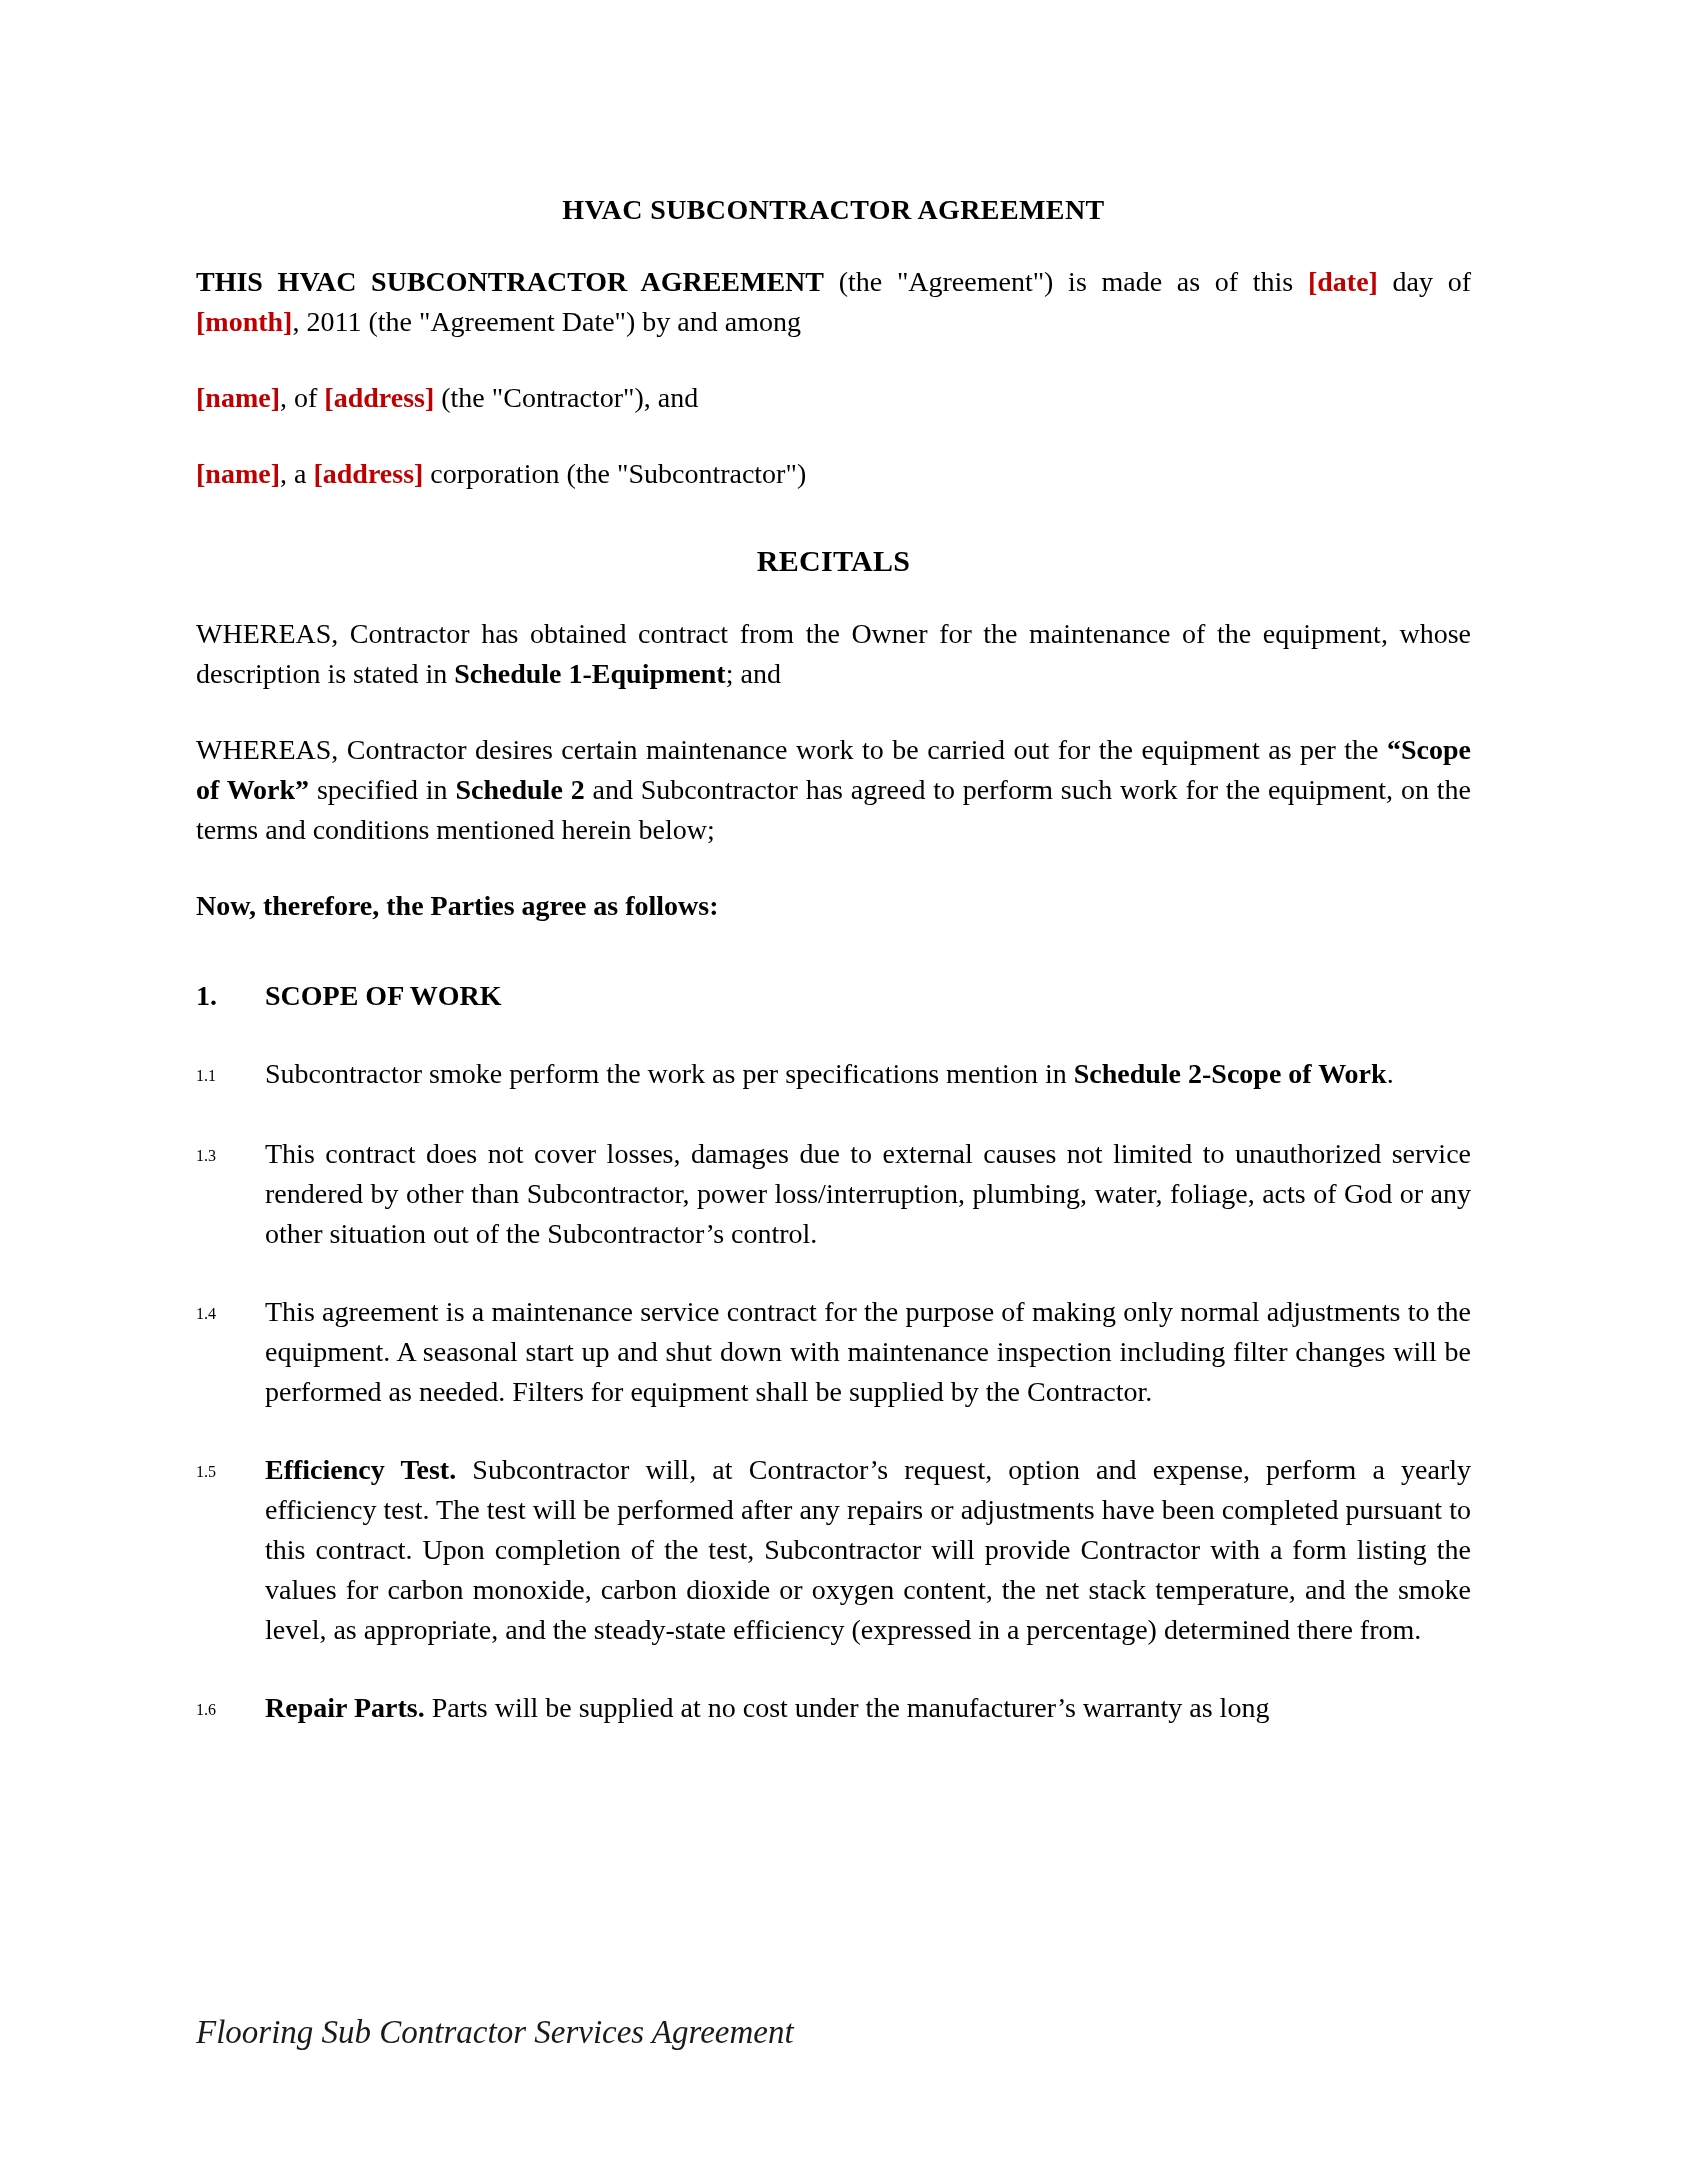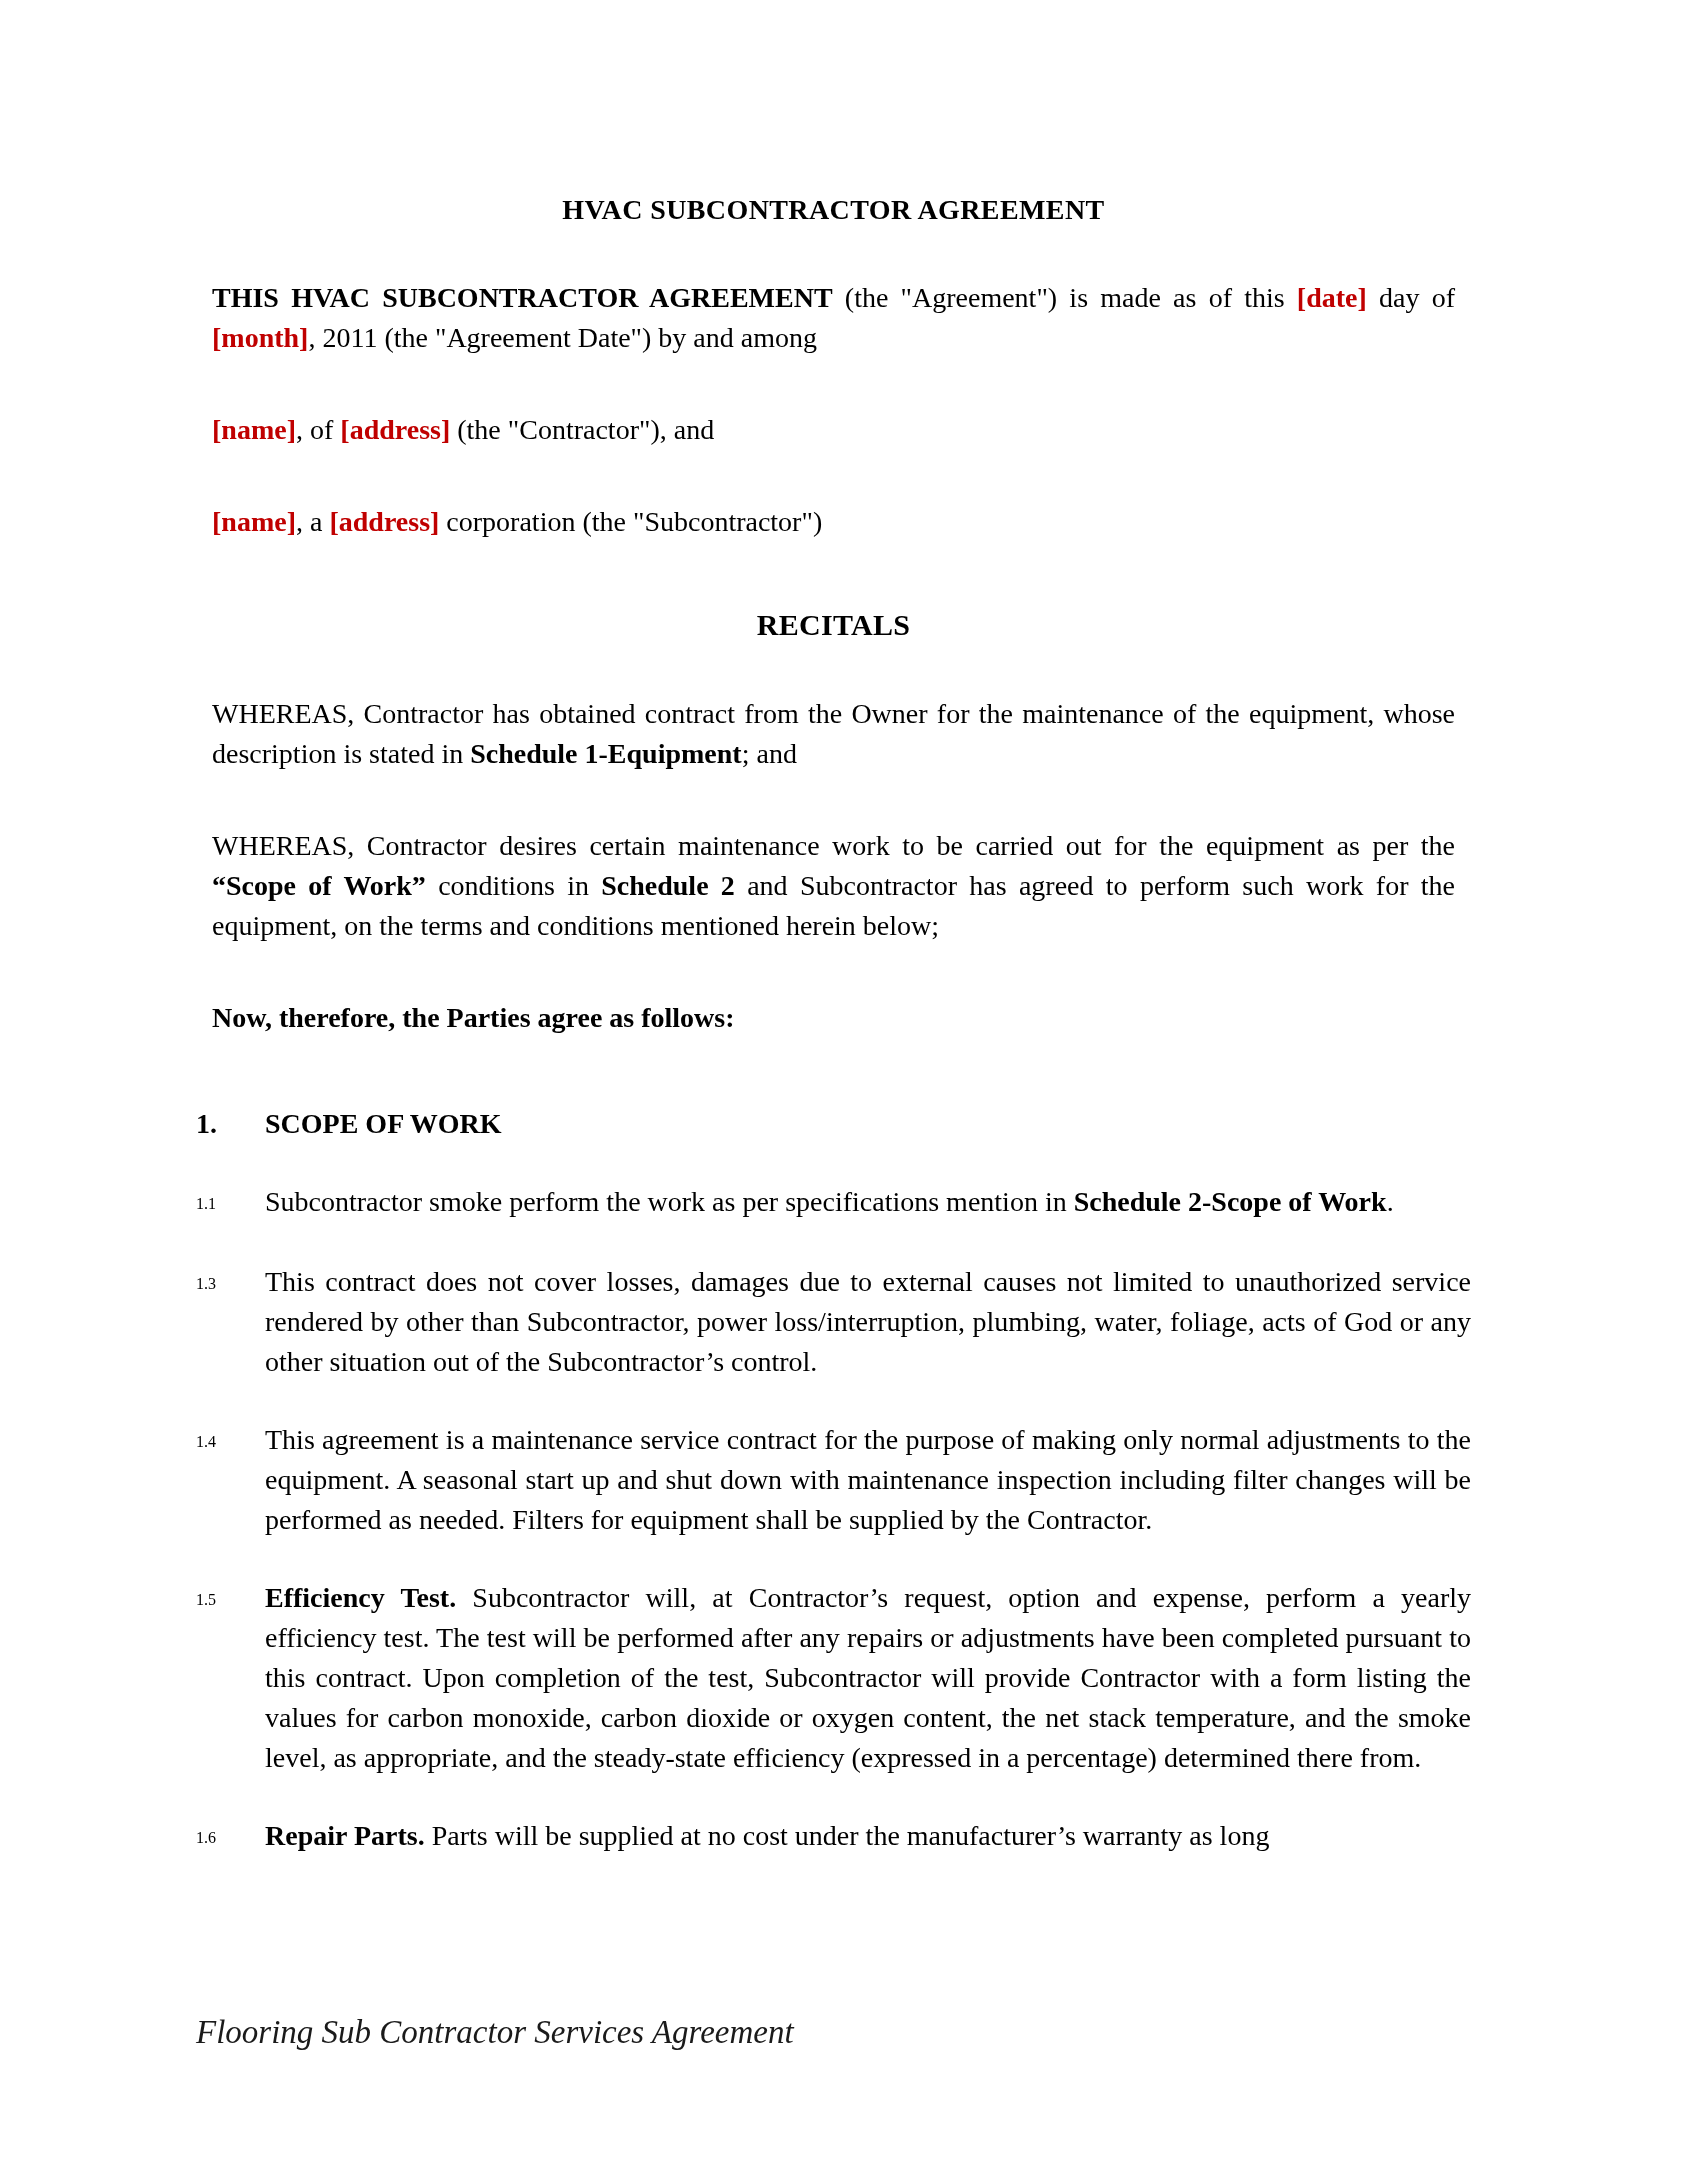--- a/index.html
+++ b/index.html
@@ -46,21 +46,21 @@
     font-size: 30px;
     letter-spacing: 0.3px;
     margin: 0;
     padding-top: 50px;
   }
   p.para {
     text-align: justify;
     text-justify: inter-word;
     font-size: 28px;
     line-height: 40px;
-    margin: 16px;
+    margin: 0;
     padding-top: 36px;
   }
   .red {
     color: #C00000;
     font-weight: bold;
   }
   .bold {
     font-weight: bold;
   }
   .lead-bold {
@@ -122,21 +122,21 @@
     <p class="para"><span class="lead-bold">THIS HVAC SUBCONTRACTOR AGREEMENT</span><span> (the "Agreement") is made as of this </span><span class="red">[date]</span><span> day of </span><span class="red">[month]</span><span>, 2011 (the "Agreement Date") by and among</span></p>
 
     <p class="para"><span class="red">[name]</span><span>, of </span><span class="red">[address]</span><span> (the "Contractor"), and</span></p>
 
     <p class="para"><span class="red">[name]</span><span>, a </span><span class="red">[address]</span><span> corporation (the "Subcontractor")</span></p>
 
     <h2 class="section-title">RECITALS</h2>
 
     <p class="para"><span>WHEREAS, Contractor has obtained contract from the Owner for the maintenance of the equipment, whose description is stated in </span><span class="bold">Schedule 1-Equipment</span><span>; and</span></p>
 
-    <p class="para"><span>WHEREAS, Contractor desires certain maintenance work to be carried out for the equipment as per the </span><span class="bold">“Scope of Work”</span><span> conditions in </span><span class="bold">Schedule 2</span><span> and Subcontractor has agreed to perform such work for the equipment, on the terms and conditions mentioned herein below;</span></p>
+    <p class="para"><span>WHEREAS, Contractor desires certain maintenance work to be carried out for the equipment as per the </span><span class="bold">“Scope of Work”</span><span> specified in </span><span class="bold">Schedule 2</span><span> and Subcontractor has agreed to perform such work for the equipment, on the terms and conditions mentioned herein below;</span></p>
 
     <p class="para"><span class="bold">Now, therefore, the Parties agree as follows:</span></p>
 
     <div class="heading-row">
       <span class="num">1.</span>
       <span class="label">SCOPE OF WORK</span>
     </div>
 
     <div class="clause">
       <span class="num">1.1</span>

